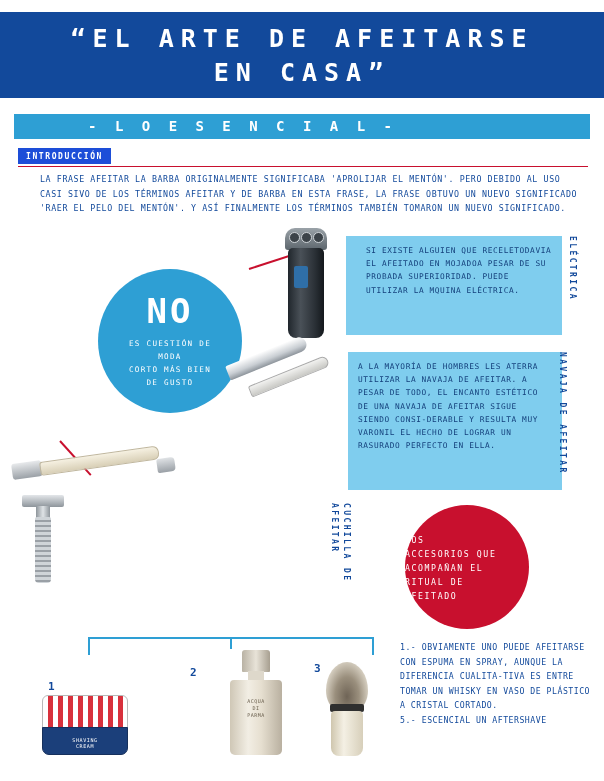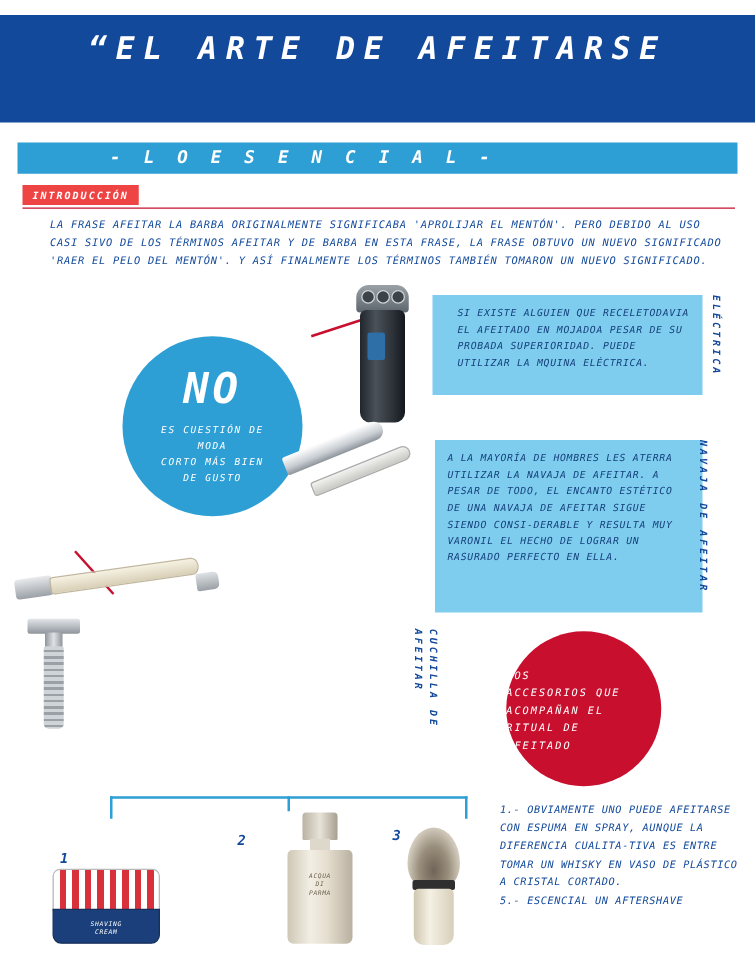--- a/index.html
+++ b/index.html
@@ -11,21 +11,20 @@
     height: 781px;
     background: #ffffff;
     font-family: "DejaVu Sans Mono", monospace;
     position: relative;
     overflow: hidden;
   }
   .page {
     position: relative;
     width: 604px;
     height: 781px;
-    font-style: italic;
   }
 
   
   .header-band {
     position: absolute;
     left: 0;
     top: 12px;
     width: 604px;
     height: 86px;
     background: #12499b;
@@ -63,21 +62,21 @@
     font-size: 14px;
     letter-spacing: 5px;
     font-weight: bold;
   }
 
   
   .intro-tag {
     position: absolute;
     left: 18px;
     top: 148px;
-    background: #ef4444;
+    background: #1d4ed8;
     color: #ffffff;
     font-size: 8px;
     letter-spacing: 1.6px;
     padding: 4px 8px 3px 8px;
     font-weight: bold;
   }
   .intro-rule {
     position: absolute;
     left: 18px;
     top: 166px;
@@ -430,20 +429,21 @@
   }
 </style>
 </head>
 <body>
 
 <div class="page">
 
   <div class="header-band"></div>
   <div class="header-title">
     <div>“EL ARTE DE AFEITARSE</div>
+    <div>EN CASA”</div>
   </div>
 
   <div class="subtitle-bar"></div>
   <div class="subtitle-text">-  L O   E S E N C I A L   -</div>
 
   <div class="intro-tag">INTRODUCCIÓN</div>
   <div class="intro-rule"></div>
   <div class="intro-text">LA FRASE AFEITAR LA BARBA ORIGINALMENTE SIGNIFICABA 'APROLIJAR EL MENTÓN'. PERO DEBIDO AL USO CASI  SIVO DE LOS TÉRMINOS AFEITAR Y DE BARBA EN ESTA FRASE, LA FRASE OBTUVO UN NUEVO SIGNIFICADO  'RAER EL PELO DEL MENTÓN'. Y ASÍ FINALMENTE LOS TÉRMINOS TAMBIÉN TOMARON UN NUEVO SIGNIFICADO.</div>
 
   <div class="no-circle">
@@ -460,21 +460,21 @@
   <div class="eshaver">
     <div class="eshaver-head">
       <div class="eshaver-dot" style="left:4px;"></div>
       <div class="eshaver-dot" style="left:16px;"></div>
       <div class="eshaver-dot" style="left:28px;"></div>
     </div>
     <div class="eshaver-body"></div>
     <div class="eshaver-screen"></div>
   </div>
 
-  <div class="callout" style="left:346px; top:236px; width:216px; height:80px;padding-left:20px;">SI EXISTE ALGUIEN QUE RECELETODAVIA EL AFEITADO EN MOJADOA PESAR DE SU PROBADA SUPERIORIDAD. PUEDE UTILIZAR LA MQUINA ELÉCTRICA.</div>
+  <div class="callout" style="left:346px; top:236px; width:216px; height:99px;padding-left:20px;">SI EXISTE ALGUIEN QUE RECELETODAVIA EL AFEITADO EN MOJADOA PESAR DE SU PROBADA SUPERIORIDAD. PUEDE UTILIZAR LA MQUINA ELÉCTRICA.</div>
   <div class="vlabel" style="left:566px; top:236px; height:90px;">ELÉCTRICA</div>
 
   <div class="srazor">
     <div class="srazor-blade"></div>
     <div class="srazor-handle"></div>
   </div>
 
   <div class="callout" style="left:336px; top:352px; width:214px; height:138px;margin-left:12px;">A LA MAYORÍA DE HOMBRES LES ATERRA UTILIZAR LA NAVAJA DE AFEITAR. A PESAR DE TODO, EL ENCANTO ESTÉTICO DE UNA NAVAJA DE AFEITAR SIGUE SIENDO CONSI-DERABLE Y RESULTA MUY VARONIL EL HECHO DE LOGRAR UN RASURADO PERFECTO EN ELLA.</div>
   <div class="vlabel" style="left:556px; top:352px; height:140px;">NAVAJA DE AFEITAR</div>
 

